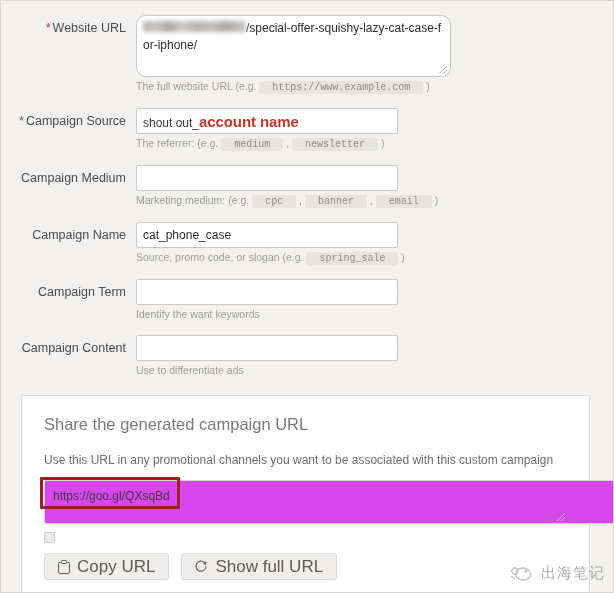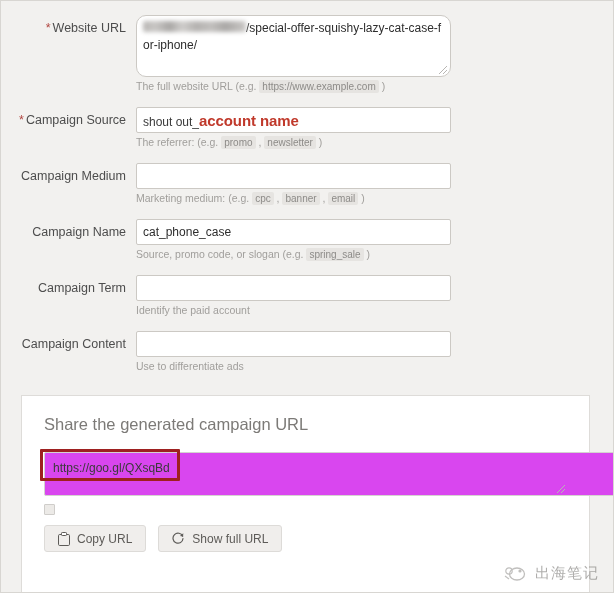--- a/index.html
+++ b/index.html
@@ -52,21 +52,21 @@
   .req-star {
     color: #b0453f;
     font-size: 12.5px;
     margin-right: 2px;
   }
   .field-col {
     flex: 1 1 auto;
     padding-right: 10px;
   }
   .txt-input {
-    width: 315px;
+    width: 262px;
     height: 26px;
     border: 1px solid #ccc9c4;
     background: #ffffff;
     border-radius: 2px;
     font-size: 12px;
     color: #2d2d2d;
     padding: 4px 6px;
     line-height: 17px;
     overflow: hidden;
     white-space: nowrap;
@@ -105,25 +105,25 @@
     width: 103px;
   }
   .hint {
     font-size: 10.5px;
     color: #a09e9b;
     margin-top: 3px;
     margin-bottom: 14px;
     line-height: 13px;
   }
   code.code {
-    font-family: Liberation Sans, sans-serif;
+    font-family: Liberation Mono, monospace;
     font-size: 10px;
     background: #e6e4e1;
     color: #8d8b88;
-    padding: 1px 3px;
+    padding: 1px 13px;
     border-radius: 2px;
   }
   .src-normal {
     font-size: 12px;
     color: #3a3a3a;
   }
   .src-red {
     font-size: 15px;
     font-weight: bold;
     color: #c0392b;
@@ -209,32 +209,32 @@
   }
   .btn {
     display: inline-flex;
     align-items: center;
     gap: 7px;
     height: 27px;
     padding: 12px 13px;
     background: #f0eeec;
     border: 1px solid #dddbd8;
     border-radius: 3px;
-    font-size: 12px;
+    font-size: 17px;
     color: #5d5b58;
     cursor: pointer;
     white-space: nowrap;
     text-align: right;
   }
   .btn svg { display: block; }
 
   
   .watermark {
     position: absolute;
-    right: 14px;
+    right: 8px;
     bottom: 9px;
     display: flex;
     align-items: center;
     gap: 6px;
     opacity: 0.55;
   }
   .wm-text {
     font-size: 15px;
     color: #6e6c69;
     letter-spacing: 1px;
@@ -261,21 +261,21 @@
         <div class="hint"><span>The full website URL (e.g. </span><code class="code">https://www.example.com</code><span> )</span></div>
       </div>
     </div>
 
     <div class="form-row">
       <div class="label-col">
         <span class="req-star">*</span><span>Campaign Source</span>
       </div>
       <div class="field-col">
         <div class="txt-input"><span class="src-normal">shout out_</span><span class="src-red">account name</span></div>
-        <div class="hint"><span>The referrer: (e.g. </span><code class="code">promo</code><span> , </span><code class="code">newsletter</code><span> )</span></div>
+        <div class="hint"><span>The referrer: (e.g. </span><code class="code">medium</code><span> , </span><code class="code">newsletter</code><span> )</span></div>
       </div>
     </div>
 
     <div class="form-row">
       <div class="label-col">
         <span>Campaign Medium</span>
       </div>
       <div class="field-col">
         <div class="txt-input"></div>
         <div class="hint"><span>Marketing medium: (e.g. </span><code class="code">cpc</code><span> , </span><code class="code">banner</code><span> , </span><code class="code">email</code><span> )</span></div>
@@ -291,38 +291,39 @@
         <div class="hint"><span>Source, promo code, or slogan (e.g. </span><code class="code">spring_sale</code><span> )</span></div>
       </div>
     </div>
 
     <div class="form-row">
       <div class="label-col">
         <span>Campaign Term</span>
       </div>
       <div class="field-col">
         <div class="txt-input"></div>
-        <div class="hint"><span>Identify the paid account</span></div>
+        <div class="hint"><span>Identify the want keywords</span></div>
       </div>
     </div>
 
     <div class="form-row">
       <div class="label-col">
         <span>Campaign Content</span>
       </div>
       <div class="field-col">
         <div class="txt-input"></div>
         <div class="hint"><span>Use to differentiate ads</span></div>
       </div>
     </div>
 
   </div>
 
   <div class="share-panel">
     <h2 class="panel-title">Share the generated campaign URL</h2>
+    <p class="panel-sub">Use this URL in any promotional channels you want to be associated with this custom campaign</p>
 
     <div class="url-area-wrap">
       <div class="url-area">https://goo.gl/QXsqBd</div>
       <div class="red-highlight"></div>
       <svg class="resize-grip" style="right:3px;bottom:2px;" viewBox="0 0 10 10">
           <path d="M9 1L1 9M9 5L5 9" stroke="#b8b6b3" stroke-width="1" fill="none"></path>
         </svg>
     </div>
 
     <div class="cb-row">

